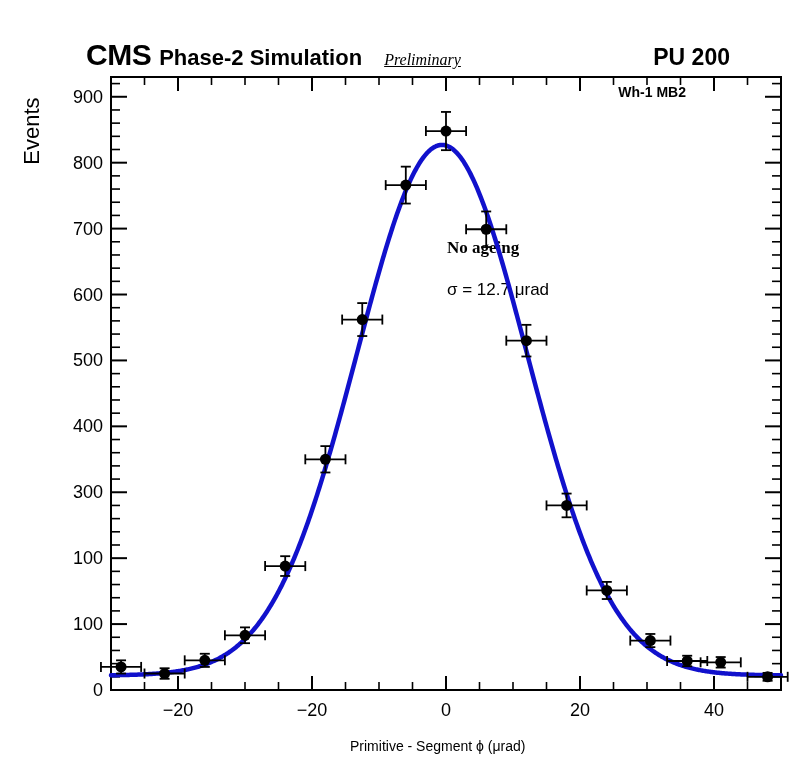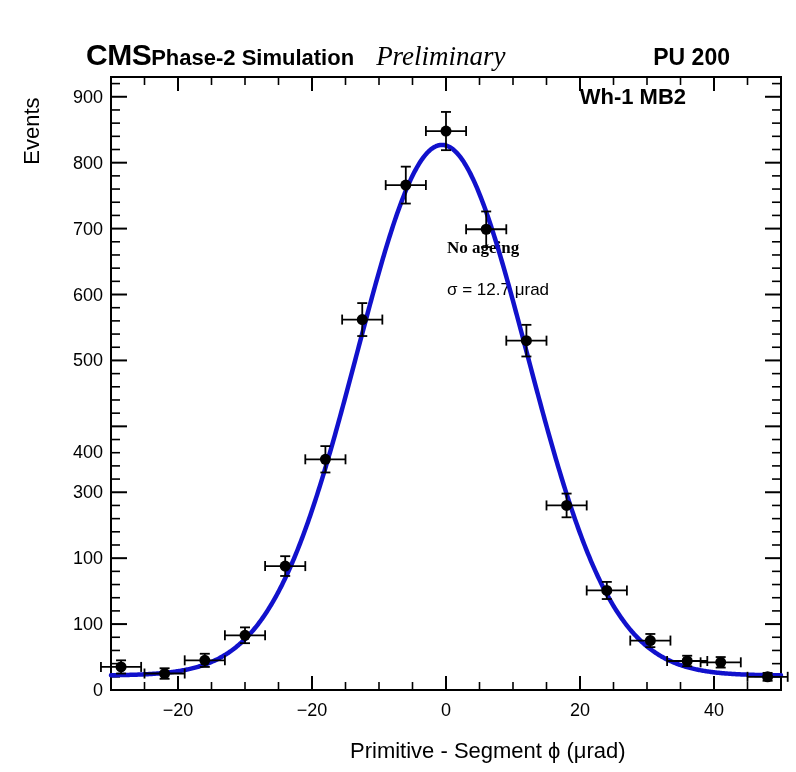--- a/index.html
+++ b/index.html
@@ -37,28 +37,30 @@
     font-family: "Liberation Sans", sans-serif;
     font-weight: bold;
     font-size: 30px;
     letter-spacing: -0.5px;
     line-height: 30px;
   }
   .cms-sub {
     font-family: "Liberation Sans", sans-serif;
     font-weight: bold;
     font-size: 22px;
+    margin-left: 8px;
     line-height: 30px;
   }
   .cms-prelim {
     font-family: "Liberation Serif", serif;
     font-style: italic;
-    font-size: 27px;
+    font-size: 16px;
     margin-left: 22px;
     line-height: 30px;
+    text-decoration: underline;
   }
   .cms-pu {
     font-family: "Liberation Sans", sans-serif;
     font-weight: bold;
     font-size: 23px;
     margin-left: auto;
     line-height: 30px;
   }
 
   
@@ -70,33 +72,33 @@
     text-align: center;
     transform: rotate(-90deg);
     transform-origin: center center;
     font-size: 22px;
     font-family: "Liberation Sans", sans-serif;
   }
   .xlabel {
     position: absolute;
     left: 350px;
     top: 738px;
-    font-size: 22px;
+    font-size: 14px;
     font-family: "Liberation Sans", sans-serif;
     white-space: nowrap;
   }
 
   
   .corner-label {
     position: absolute;
     right: 14px;
     top: 84px;
     font-family: "Liberation Sans", sans-serif;
     font-weight: bold;
-    font-size: 22px;
+    font-size: 14px;
   }
   .ann-noage {
     position: absolute;
     left: 447px;
     top: 238px;
     font-family: "Liberation Serif", serif;
     font-weight: bold;
     font-size: 17px;
     white-space: nowrap;
   }
@@ -413,21 +415,21 @@
   <div id="ticklabels">
       <div class="tick-label xtick-label" style="left: 178px; top: 700px;">−20</div>
       <div class="tick-label xtick-label" style="left: 312px; top: 700px;">−20</div>
       <div class="tick-label xtick-label" style="left: 446px; top: 700px;">0</div>
       <div class="tick-label xtick-label" style="left: 580px; top: 700px;">20</div>
       <div class="tick-label xtick-label" style="left: 714px; top: 700px;">40</div>
       <div class="tick-label ytick-label" style="left: 15px; width: 88px; top: 690px;">0</div>
       <div class="tick-label ytick-label" style="left: 15px; width: 88px; top: 624.086px;">100</div>
       <div class="tick-label ytick-label" style="left: 15px; width: 88px; top: 558.172px;">100</div>
       <div class="tick-label ytick-label" style="left: 15px; width: 88px; top: 492.258px;">300</div>
-      <div class="tick-label ytick-label" style="left: 15px; width: 88px; top: 426.344px; margin-top: 26px;">400</div>
+      <div class="tick-label ytick-label" style="left: 15px; width: 88px; top: 426.344px;">400</div>
       <div class="tick-label ytick-label" style="left: 15px; width: 88px; top: 360.43px;">500</div>
       <div class="tick-label ytick-label" style="left: 15px; width: 88px; top: 294.516px;">600</div>
       <div class="tick-label ytick-label" style="left: 15px; width: 88px; top: 228.602px;">700</div>
       <div class="tick-label ytick-label" style="left: 15px; width: 88px; top: 162.688px;">800</div>
       <div class="tick-label ytick-label" style="left: 15px; width: 88px; top: 96.7742px;">900</div>
     </div>
 
 </div>
 
 </body></html>

